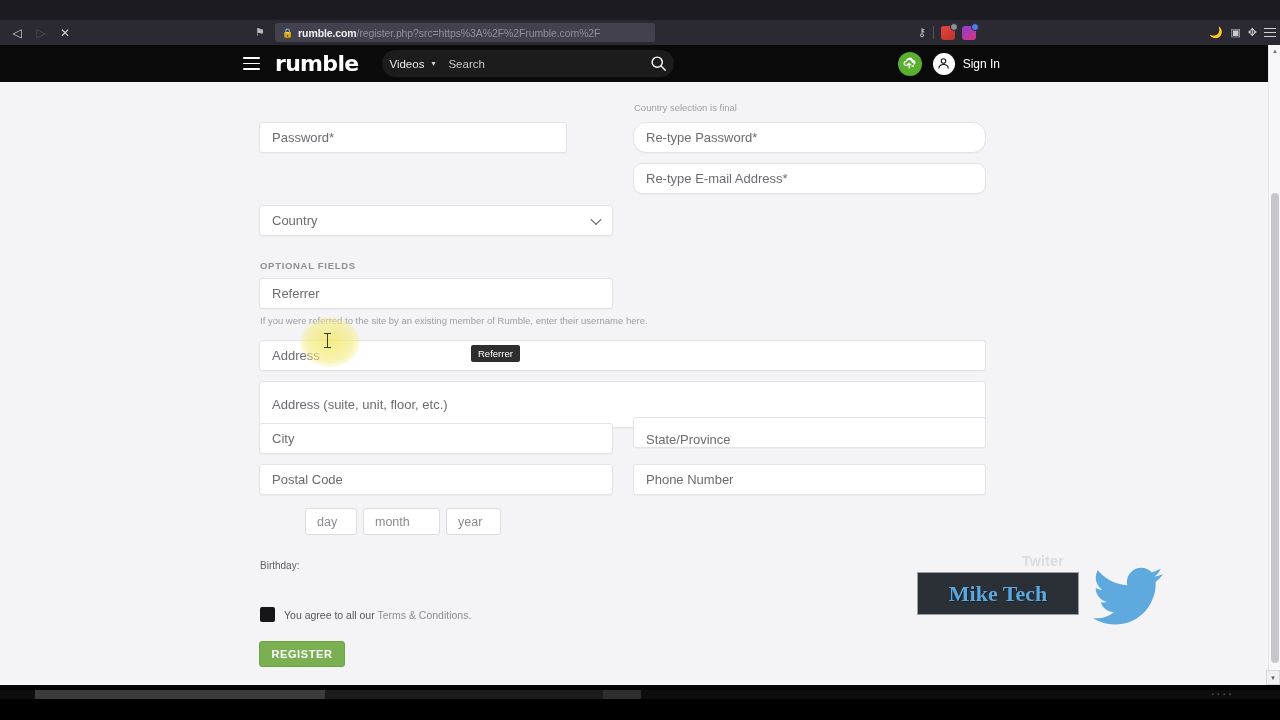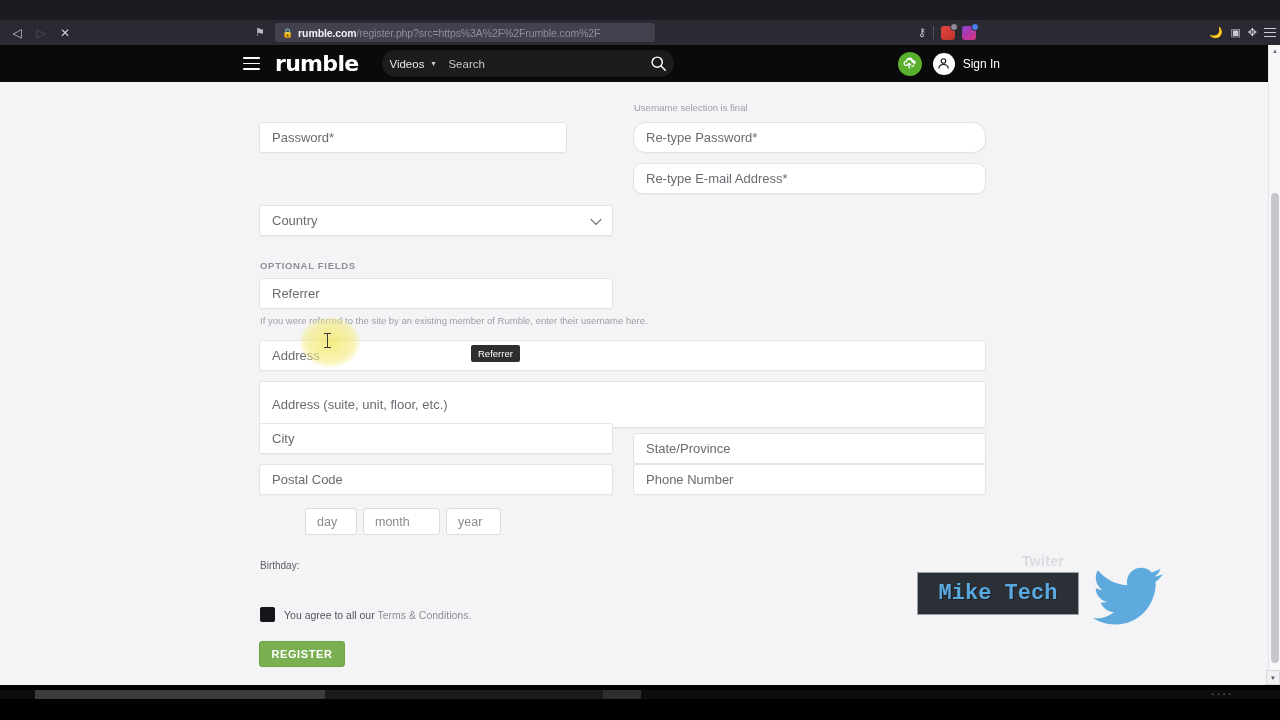--- a/index.html
+++ b/index.html
@@ -232,21 +232,21 @@
     letter-spacing: 0.3px;
   }
   .wm-box {
     position: absolute; left: 0; top: 19px;
     width: 162px; height: 43px;
     background: #2b3036; border: 1px solid #9aa0a6;
     display: flex; align-items: center; justify-content: center;
   }
   .wm-text {
     font-size: 22px; font-weight: 700; color: #5aa8e0;
-    font-family: Liberation Mono, monospace;
+    font-family: Liberation Serif, serif;
     text-shadow: 1px 1px 0 #1a1f24;
   }
   .wm-bird { position: absolute; left: 175px; top: 12px; }
 
   
   .vscroll {
     position: absolute; right: 0; top: 45px; width: 12px; height: 640px;
     background: #f7f7f9; border-left: 1px solid #e4e4e8; z-index: 40;
   }
   .vthumb {
@@ -340,21 +340,21 @@
 <div class="viewport">
 
   <div class="content">
 
     <div class="field" style="left:259px; top:-8px; width:354px; height:31px;">
       <span>Name</span>
     </div>
     <div class="field" style="left:633px; top:-8px; width:353px; height:31px;">
       <span>Username</span>
     </div>
-    <div class="helper" style="left:634px; top:57px;">Username selection is final</div>
+    <div class="helper" style="left:634px; top:57px;">Country selection is final</div>
 
     <div class="field" style="left:259px; top:77px; width:308px; height:31px;text-align:right;">
       <span>Password*</span>
     </div>
     <div class="field" style="left:633px; top:77px; width:353px; height:31px;border-radius:13px;">
       <span>Re-type Password*</span>
     </div>
 
     <div class="field" style="left:633px; top:118px; width:353px; height:31px;border-radius:9px;">
       <span>Re-type E-mail Address*</span>
@@ -374,21 +374,21 @@
     <div class="field" style="left:259px; top:295px; width:727px; height:31px;">
       <span>Address</span>
     </div>
     <div class="field" style="left:259px; top:336px; width:727px; height:47px;">
       <span>Address (suite, unit, floor, etc.)</span>
     </div>
 
     <div class="field" style="left:259px; top:378px; width:354px; height:31px;">
       <span>City</span>
     </div>
-    <div class="field" style="left:633px; top:388px; width:353px; height:31px;">
+    <div class="field" style="left:633px; top:372px; width:353px; height:31px;align-items:flex-end;">
       <span>State/Province</span>
     </div>
 
     <div class="field" style="left:259px; top:419px; width:354px; height:31px;">
       <span>Postal Code</span>
     </div>
     <div class="field" style="left:633px; top:419px; width:353px; height:31px;">
       <span>Phone Number</span>
     </div>
 

